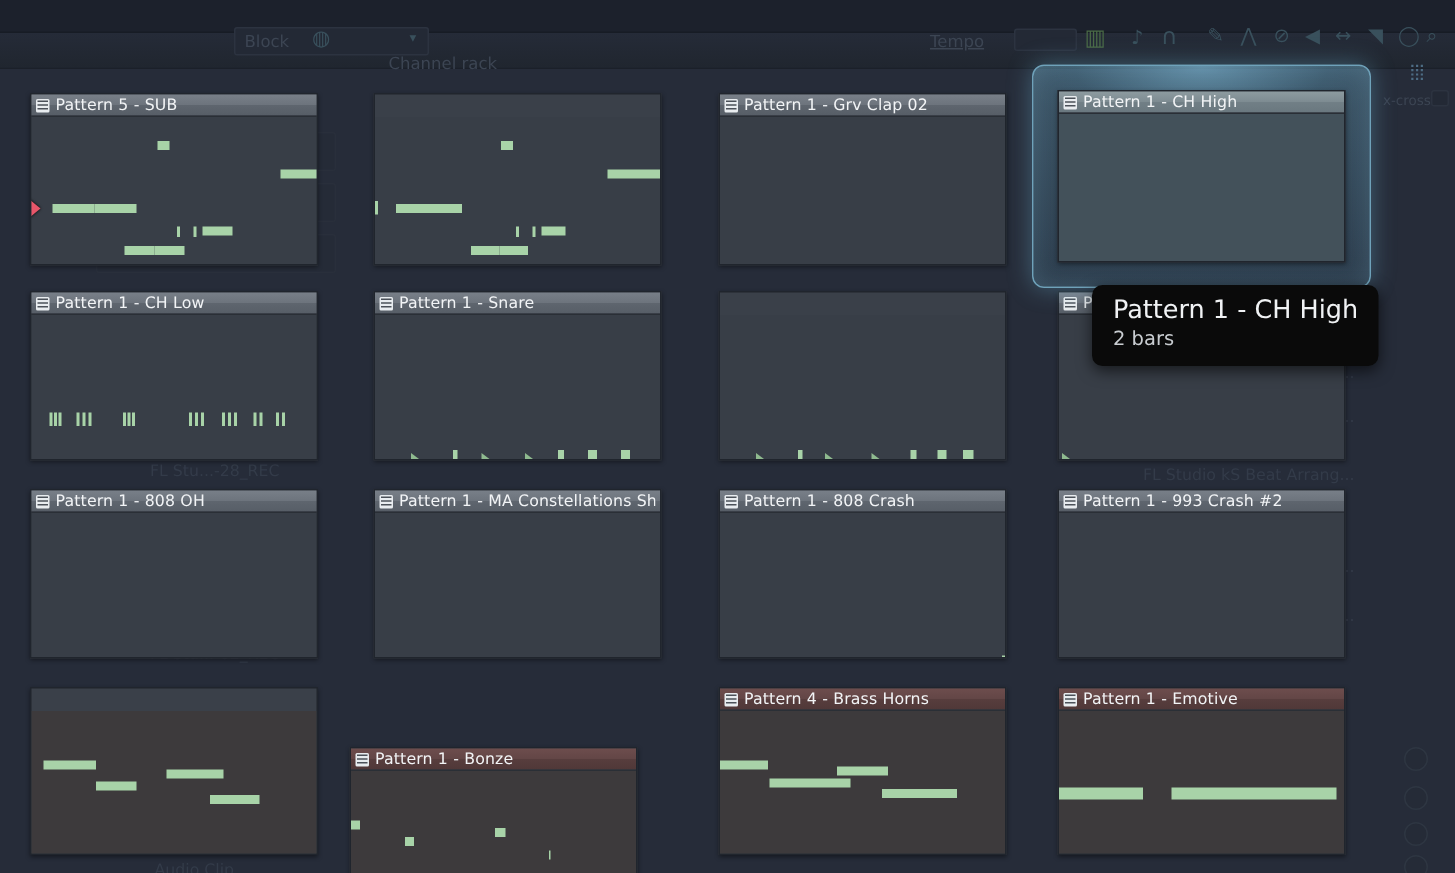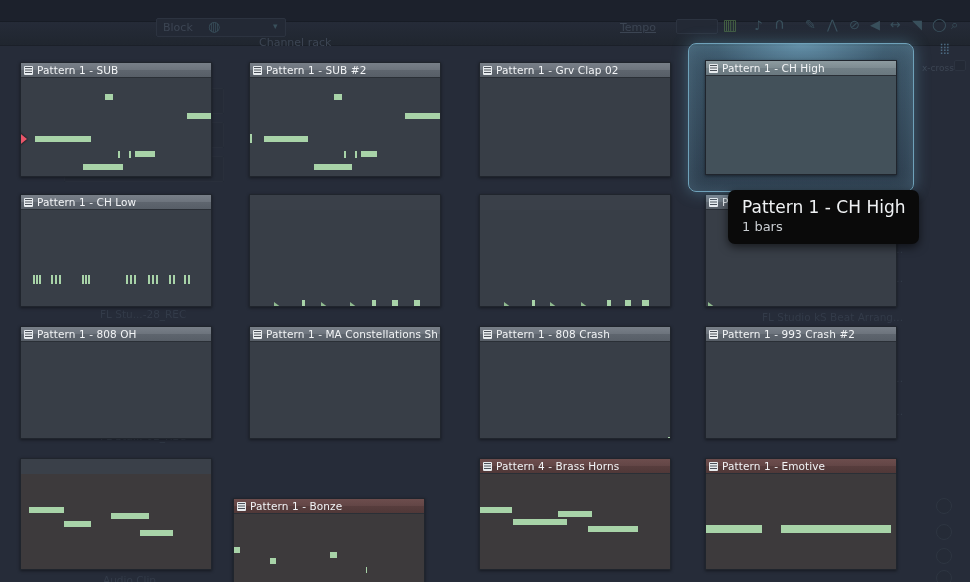--- a/index.html
+++ b/index.html
@@ -250,40 +250,36 @@
     <div class="knob-ghost" style="left:936px;top:548px;"></div>
     <div class="knob-ghost" style="left:936px;top:570px;"></div>
   </div>
 
   <div class="sel-glow" id="sel-glow" style="left: 688px; top: 43px; width: 226px; height: 149px; z-index: 20;"></div>
 
   <div id="panels">
       <div class="panel" style="left: 20px; top: 62px; width: 192px; height: 115px; z-index: 10;">
         <div class="panel-title">
           <span class="title-icon"></span>
-          <span class="panel-title-text">Pattern 1 - SUB</span>
+          <span class="panel-title-text">Pattern 5 - SUB</span>
         </div>
         <div class="panel-body">
           <div class="note" style="left: 84px; top: 16px; width: 8px; height: 6px;"></div>
           <div class="note" style="left: 166px; top: 35px; width: 47px; height: 6px;"></div>
           <div class="note" style="left: 14px; top: 58px; width: 28px; height: 6px;"></div>
           <div class="note" style="left: 42px; top: 58px; width: 28px; height: 6px;"></div>
           <div class="note" style="left: 97px; top: 73px; width: 2px; height: 7px;"></div>
           <div class="note" style="left: 108px; top: 73px; width: 2px; height: 7px;"></div>
           <div class="note" style="left: 114px; top: 73px; width: 20px; height: 6px;"></div>
           <div class="note" style="left: 62px; top: 86px; width: 20px; height: 6px;"></div>
           <div class="note" style="left: 82px; top: 86px; width: 20px; height: 6px;"></div>
           <div class="playhead-tri big" style="left: -5px; top: 52px;"></div>
         </div>
       </div>
       <div class="panel" style="left: 249px; top: 62px; width: 192px; height: 115px; z-index: 10;">
-        <div class="panel-title">
-          <span class="title-icon"></span>
-          <span class="panel-title-text">Pattern 1 - SUB #2</span>
-        </div>
         <div class="panel-body">
           <div class="note" style="left: 84px; top: 16px; width: 8px; height: 6px;"></div>
           <div class="note" style="left: 155px; top: 35px; width: 40px; height: 6px;"></div>
           <div class="note" style="left: 0px; top: 56px; width: 2px; height: 9px;"></div>
           <div class="note" style="left: 14px; top: 58px; width: 22px; height: 6px;"></div>
           <div class="note" style="left: 36px; top: 58px; width: 22px; height: 6px;"></div>
           <div class="note" style="left: 94px; top: 73px; width: 2px; height: 7px;"></div>
           <div class="note" style="left: 105px; top: 73px; width: 2px; height: 7px;"></div>
           <div class="note" style="left: 111px; top: 73px; width: 16px; height: 6px;"></div>
           <div class="note" style="left: 64px; top: 86px; width: 19px; height: 6px;"></div>
@@ -325,20 +321,24 @@
           <div class="note" style="left: 127px; top: 65px; width: 2px; height: 9px;"></div>
           <div class="note" style="left: 131px; top: 65px; width: 2px; height: 9px;"></div>
           <div class="note" style="left: 135px; top: 65px; width: 2px; height: 9px;"></div>
           <div class="note" style="left: 148px; top: 65px; width: 2px; height: 9px;"></div>
           <div class="note" style="left: 152px; top: 65px; width: 2px; height: 9px;"></div>
           <div class="note" style="left: 163px; top: 65px; width: 2px; height: 9px;"></div>
           <div class="note" style="left: 167px; top: 65px; width: 2px; height: 9px;"></div>
         </div>
       </div>
       <div class="panel" style="left: 249px; top: 194px; width: 192px; height: 113px; z-index: 10;">
+        <div class="panel-title">
+          <span class="title-icon"></span>
+          <span class="panel-title-text">Pattern 1 - Snare</span>
+        </div>
         <div class="panel-body">
           <div class="note" style="left: 52px; top: 90px; width: 3px; height: 11px;"></div>
           <div class="note" style="left: 122px; top: 90px; width: 4px; height: 11px;"></div>
           <div class="note" style="left: 142px; top: 90px; width: 6px; height: 11px;"></div>
           <div class="note" style="left: 164px; top: 90px; width: 6px; height: 11px;"></div>
           <div class="playhead-tri" style="left: 24px; top: 92px;"></div>
           <div class="playhead-tri" style="left: 71px; top: 92px;"></div>
           <div class="playhead-tri" style="left: 100px; top: 92px;"></div>
         </div>
       </div>
@@ -431,16 +431,16 @@
         </div>
         <div class="panel-body">
           <div class="note" style="left: 0px; top: 51px; width: 56px; height: 8px;"></div>
           <div class="note" style="left: 75px; top: 51px; width: 110px; height: 8px;"></div>
         </div>
       </div>
     </div>
 
   <div class="tooltip" id="tooltip" style="left: 728px; top: 190px;">
     <div class="tooltip-title">Pattern 1 - CH High</div>
-    <div class="tooltip-sub">1 bars</div>
+    <div class="tooltip-sub">2 bars</div>
   </div>
 
 </div>
 
 </body></html>

